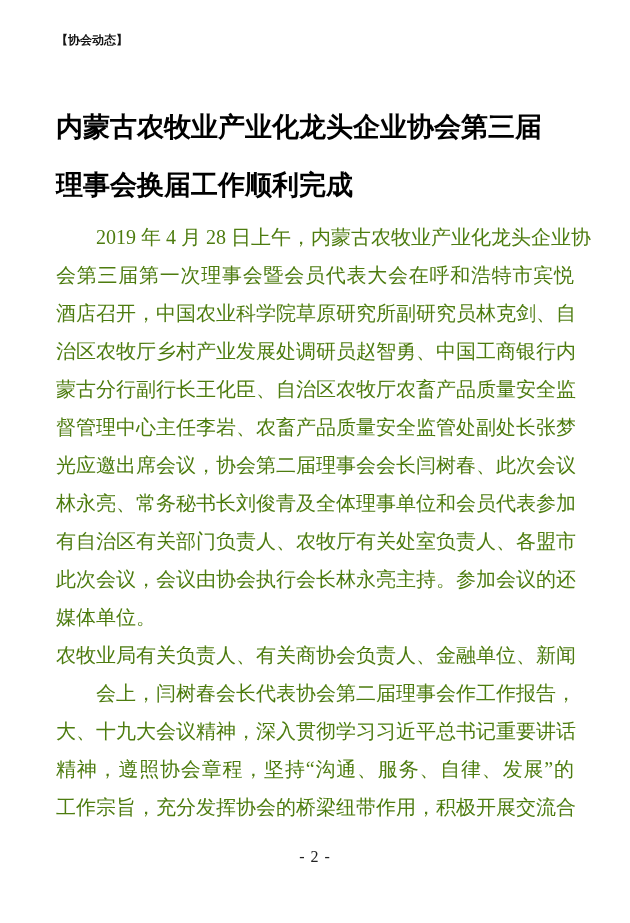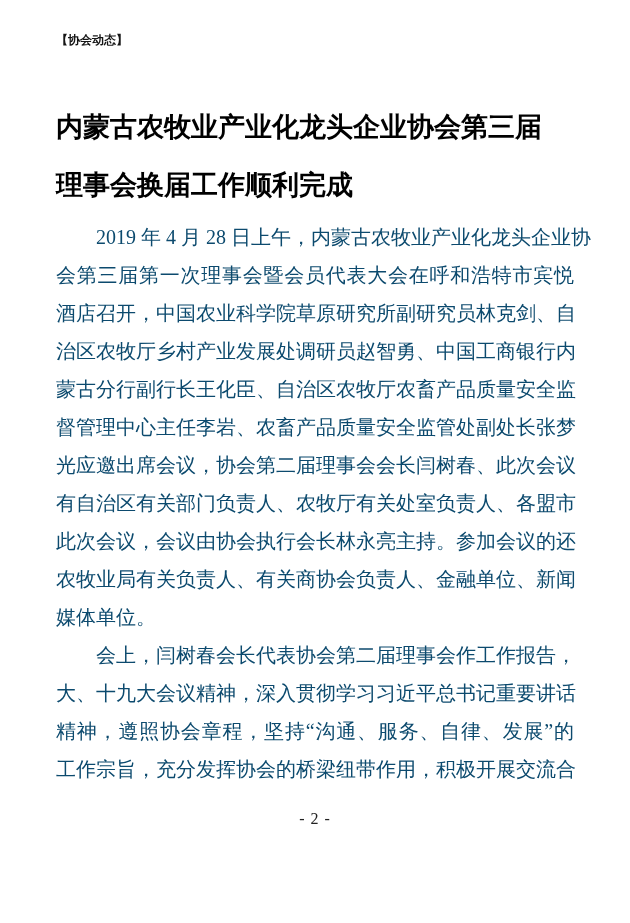--- a/index.html
+++ b/index.html
@@ -29,21 +29,21 @@
     font-weight: bold;
     text-align: left;
     line-height: 58px;
     letter-spacing: 0px;
     color: #000000;
   }
   .doc-body {
     margin-top: 4px;
     font-size: 20px;
     line-height: 38px;
-    color: #0c4a6e;
+    color: #4d7c0f;
   }
   .line {
     text-align: justify;
     text-align-last: justify;
     text-justify: inter-character;
     white-space: nowrap;
   }
   .line.indent { text-indent: 2em; }
   .line.para-end { text-align-last: left; }
   .page-number {
@@ -67,24 +67,25 @@
   </div>
 
   <div class="doc-body">
     <div class="line indent">2019 年 4 月 28 日上午，内蒙古农牧业产业化龙头企业协</div>
     <div class="line">会第三届第一次理事会暨会员代表大会在呼和浩特市宾悦</div>
     <div class="line">酒店召开，中国农业科学院草原研究所副研究员林克剑、自</div>
     <div class="line">治区农牧厅乡村产业发展处调研员赵智勇、中国工商银行内</div>
     <div class="line">蒙古分行副行长王化臣、自治区农牧厅农畜产品质量安全监</div>
     <div class="line">督管理中心主任李岩、农畜产品质量安全监管处副处长张梦</div>
     <div class="line">光应邀出席会议，协会第二届理事会会长闫树春、此次会议</div>
+    <div class="line">林永亮、常务秘书长刘俊青及全体理事单位和会员代表参加</div>
     <div class="line">有自治区有关部门负责人、农牧厅有关处室负责人、各盟市</div>
     <div class="line">此次会议，会议由协会执行会长林永亮主持。参加会议的还</div>
+    <div class="line para-end">媒体单位。</div>
     <div class="line">农牧业局有关负责人、有关商协会负责人、金融单位、新闻</div>
-    <div class="line para-end">媒体单位。</div>
 
     <div class="line indent">会上，闫树春会长代表协会第二届理事会作工作报告，</div>
     <div class="line">大、十九大会议精神，深入贯彻学习习近平总书记重要讲话</div>
     <div class="line">精神，遵照协会章程，坚持“沟通、服务、自律、发展”的</div>
     <div class="line">工作宗旨，充分发挥协会的桥梁纽带作用，积极开展交流合</div>
   </div>
 
   <div class="page-number">- 2 -</div>
 
 </div>

